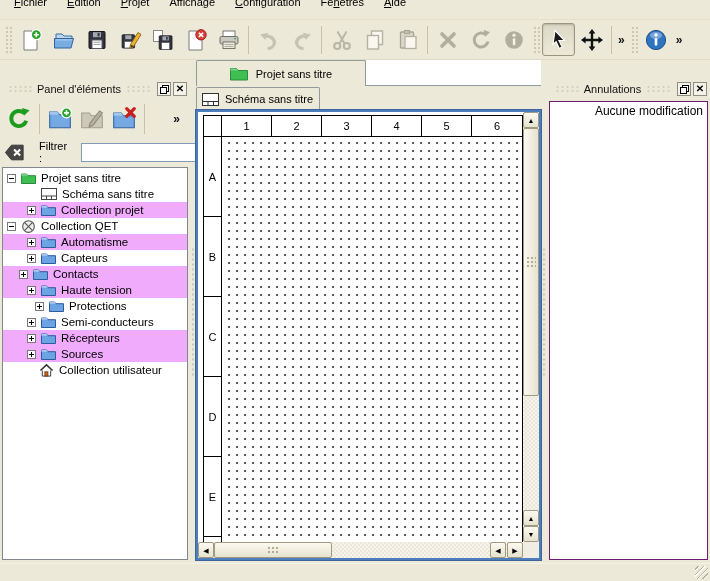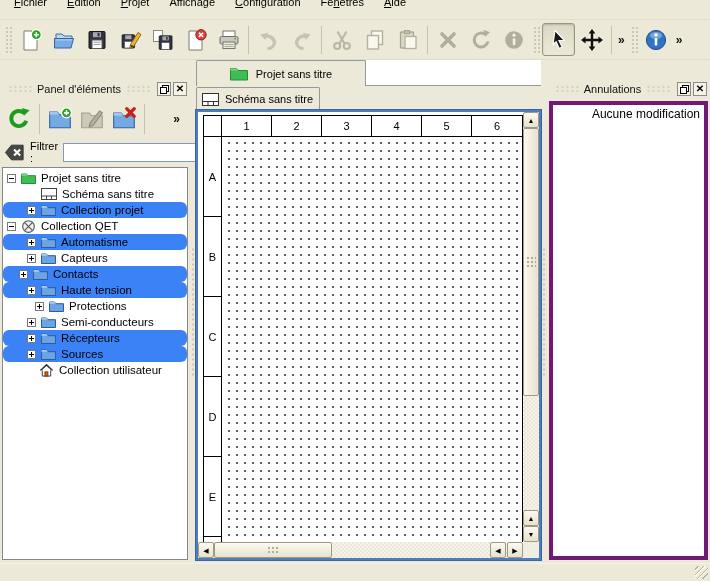--- a/index.html
+++ b/index.html
@@ -40,26 +40,26 @@
   .dock-title { font-size:11px; color:#111; white-space:nowrap; }
   .dock-btn { width:14px; height:14px; border:1px solid #8d8d85; background:#f5f3e8; display:flex; align-items:center; justify-content:center; margin-left:2px; font-size:9px; line-height:1; }
   .dock-close { font-weight:bold; font-size:10px; }
 
   
   .panel-tools { height:42px; display:flex; align-items:center; padding:0 3px; }
   .ptbtn { width:32px; height:34px; display:flex; align-items:center; justify-content:center; border:1px solid rgba(0,0,0,0); border-radius:2px; }
   .psep { width:1px; height:30px; background:#c6c2ae; margin:0 4px; }
   .panel-tools .chev { margin-left:auto; margin-right:4px; }
 
-  .filter-row { height:24px; display:flex; align-items:center; padding:0 4px; gap:5px; }
+  .filter-row { height:24px; display:flex; align-items:center; padding:0 4px; gap:14px; }
   .filter-input { flex:1; height:19px; border:1px solid #7f9db9; background:#fff; font-family:"Liberation Sans",sans-serif; font-size:11px; padding:0 3px; }
 
   .tree { flex:1; margin:3px 2px 3px 2px; background:#fff; border:1px solid #828790; overflow:hidden; padding-top:2px; }
   .tree-row { height:16px; display:flex; align-items:center; white-space:nowrap; }
-  .tree-row.alt { background:#3b82f6;border-radius:6px; }
+  .tree-row.alt { background:#f0abfc; }
   .exp { width:9px; height:9px; border:1px solid #787878; background:#fff; position:relative; flex:none; margin-right:5px; }
   .exp::before { content:''; position:absolute; left:1px; right:1px; top:3px; height:1px; background:#000; }
   .exp.plus::after { content:''; position:absolute; top:1px; bottom:1px; left:3px; width:1px; background:#000; }
   .exp-spacer { width:14px; flex:none; }
   .tree-icon { flex:none; margin-right:5px; display:flex; }
   .tree-label { font-size:11.5px; }
 
   
   .center { width:345px; display:flex; flex-direction:column; min-height:0; }
   .tabbar1 { height:26px; display:flex; }
@@ -91,21 +91,21 @@
         background-image:linear-gradient(45deg,#ebe8da 25%,rgba(0,0,0,0) 25%,rgba(0,0,0,0) 75%,#ebe8da 75%),linear-gradient(45deg,#ebe8da 25%,rgba(0,0,0,0) 25%,rgba(0,0,0,0) 75%,#ebe8da 75%);
         background-size:4px 4px; background-position:0 0,2px 2px; }
   .sb-corner { position:absolute; right:0; bottom:0; width:16px; height:16px; background:#f0eee2; }
   .vthumb { position:absolute; left:0; top:16px; width:16px; height:268px; border:1px solid #a19a80; border-radius:2px; background:linear-gradient(90deg,#fcfaf1,#e6e2cf); }
   .hthumb { position:absolute; top:0; left:16px; width:118px; height:16px; border:1px solid #a19a80; border-radius:2px; background:linear-gradient(#fcfaf1,#e6e2cf); }
   .thumb-grip { position:absolute; left:50%; top:50%; transform:translate(-50%,-50%); width:12px; height:8px;
         background-image:radial-gradient(circle,#b4ad92 1px,rgba(0,0,0,0) 1.2px); background-size:4px 4px; }
   .vthumb .thumb-grip { width:10px; height:12px; }
 
   
-  .undo-list { flex:1; margin:3px 2px 3px 2px; background:#fff; border:4px solid #701a75; padding:2px 4px; }
+  .undo-list { flex:1; margin:3px 2px 3px 2px; background:#fff; border:1px solid #701a75; padding:2px 4px; }
   .undo-item { font-size:12px; height:16px; }
 
   
   .statusbar { height:18px; background:#ece9d8; border-top:1px solid #f5f3e8; position:relative; }
   .resize-grip { position:absolute; right:2px; bottom:2px; width:13px; height:13px;
         background-image:repeating-linear-gradient(135deg, rgba(0,0,0,0) 0 2px, #b6b19c 2px 3px, #fdfcf5 3px 4px); }
 
   svg { display:block; }
 </style>
 </head>

